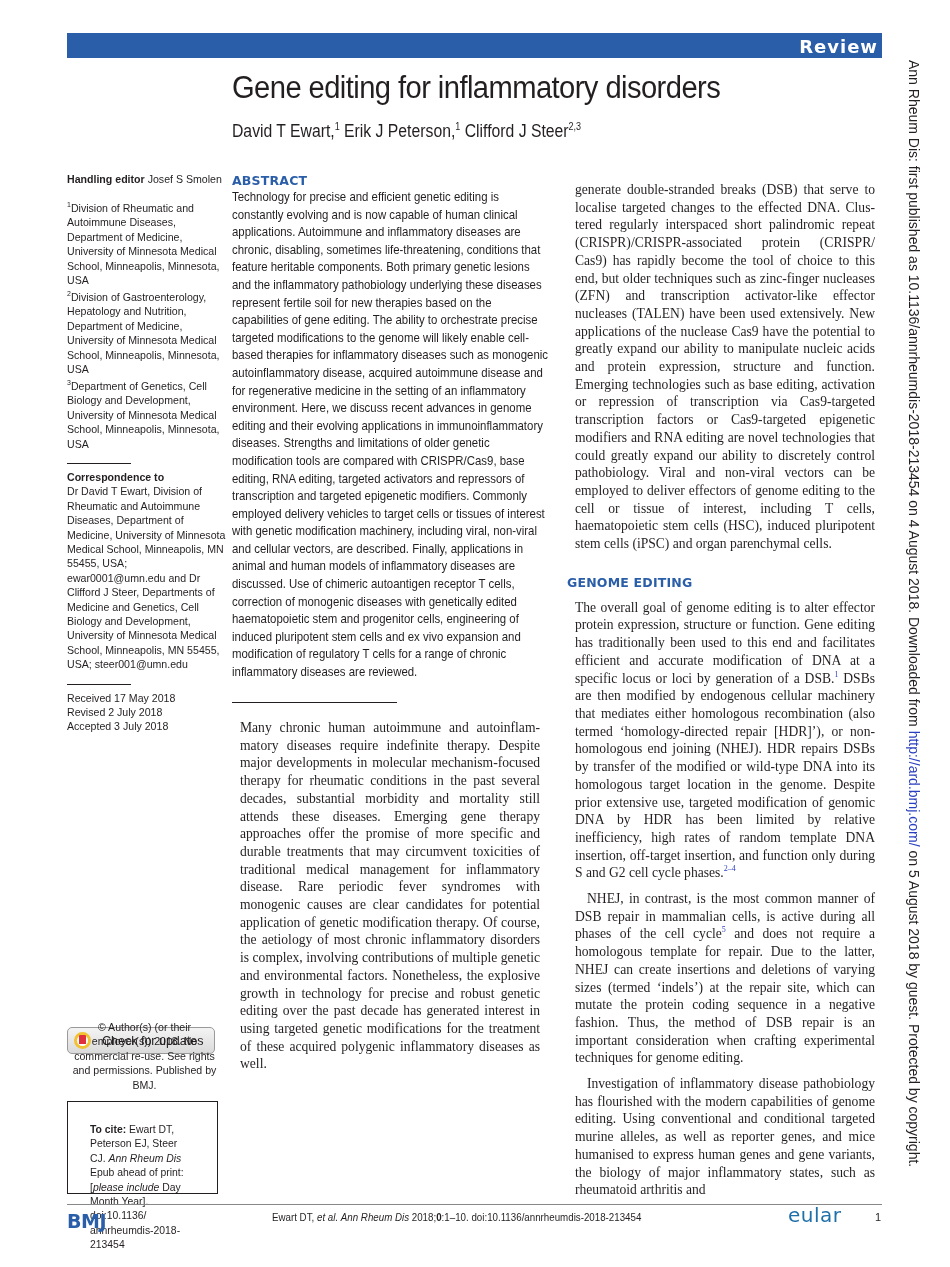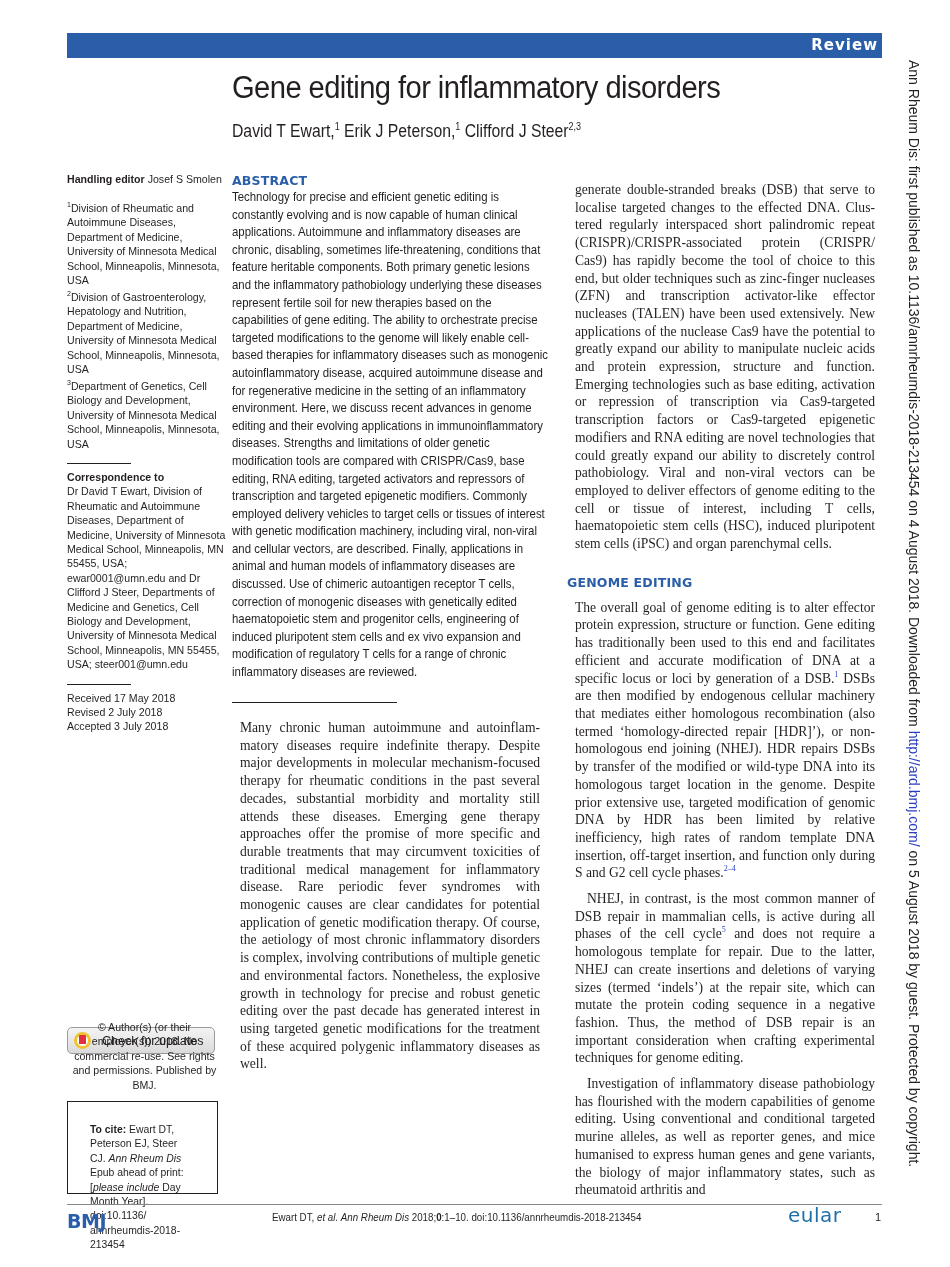--- a/index.html
+++ b/index.html
@@ -1,19 +1,19 @@
 <!DOCTYPE html>
 <html><head>
 <meta charset="utf-8">
 <style>
   html, body { margin: 0; padding: 0; background: #ffffff; }
   body { width: 950px; height: 1267px; position: relative; overflow: hidden; color: #231f20; }
 
   .topbar { position: absolute; left: 67px; top: 33px; width: 815px; height: 25px; background: #2a5ea8; }
-  .topbar .label { position: absolute; right: 4px; top: 3px; color: #fff; font-family: "DejaVu Sans", sans-serif; font-weight: bold; font-size: 15px; letter-spacing: 1px; }
+  .topbar .label { position: absolute; right: 4px; top: 3px; color: #fff; font-family: "DejaVu Sans", sans-serif; font-weight: bold; font-size: 18px; letter-spacing: 1px; }
 
   .title { position: absolute; left: 232px; top: 70px; font-family: "Liberation Sans", sans-serif; font-size: 31px; color: #231f20; letter-spacing: -0.6px; transform: scaleX(0.94); transform-origin: left top; }
   .authors { position: absolute; left: 232px; top: 121px; font-family: "Liberation Sans", sans-serif; font-size: 17.5px; color: #231f20; transform: scaleX(0.9); transform-origin: left top; }
   .authors sup { font-size: 10px; }
 
   .sidecol { position: absolute; left: 67px; top: 172px; width: 160px; font-family: "Liberation Sans", sans-serif; font-size: 10.6px; line-height: 14.4px; color: #231f20; }
   .sidecol p { margin: 0; }
   .sidecol b { font-weight: bold; }
   .sidecol sup { font-size: 7px; }
   .gap { height: 12px; }

